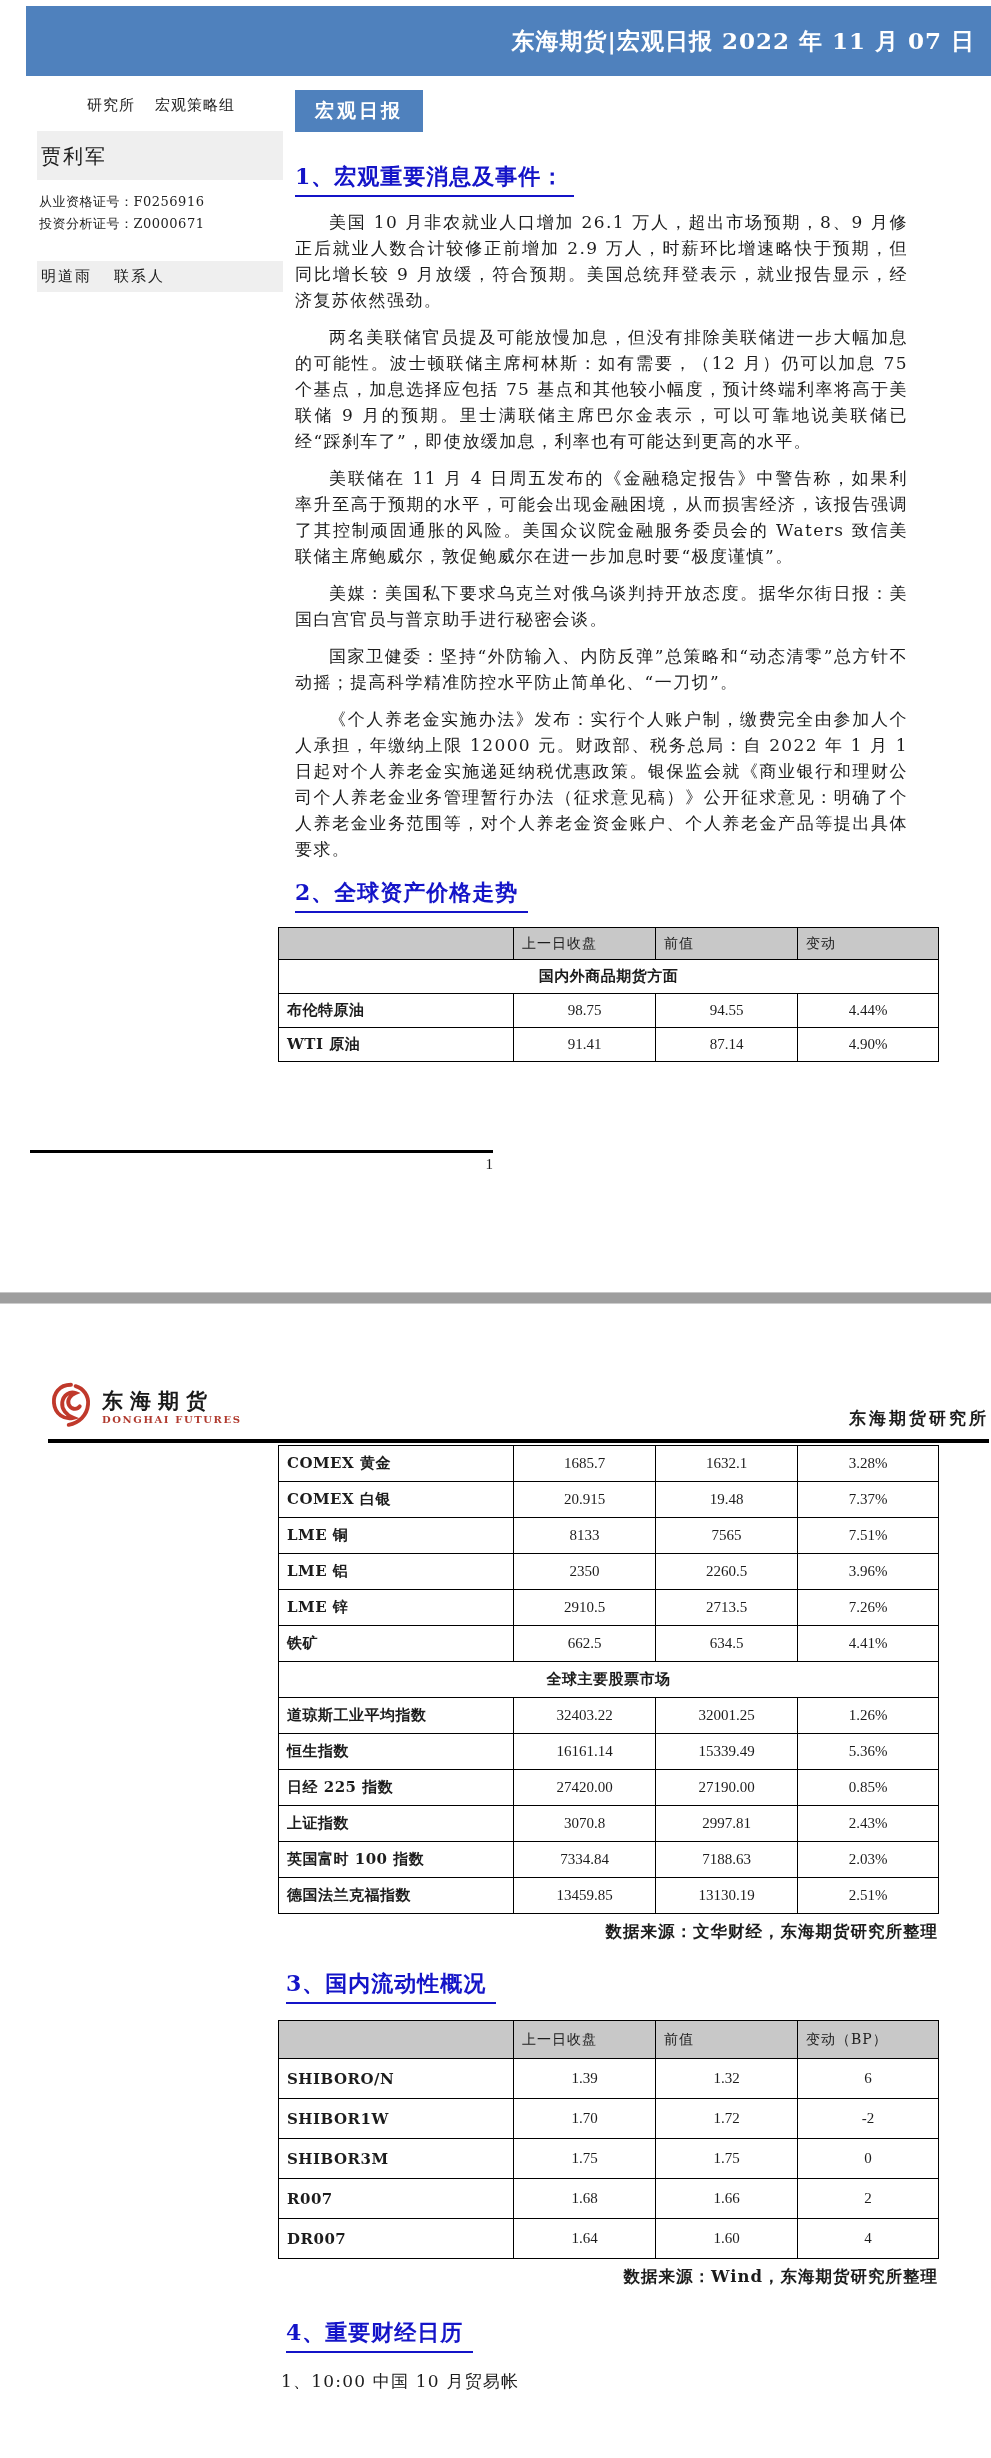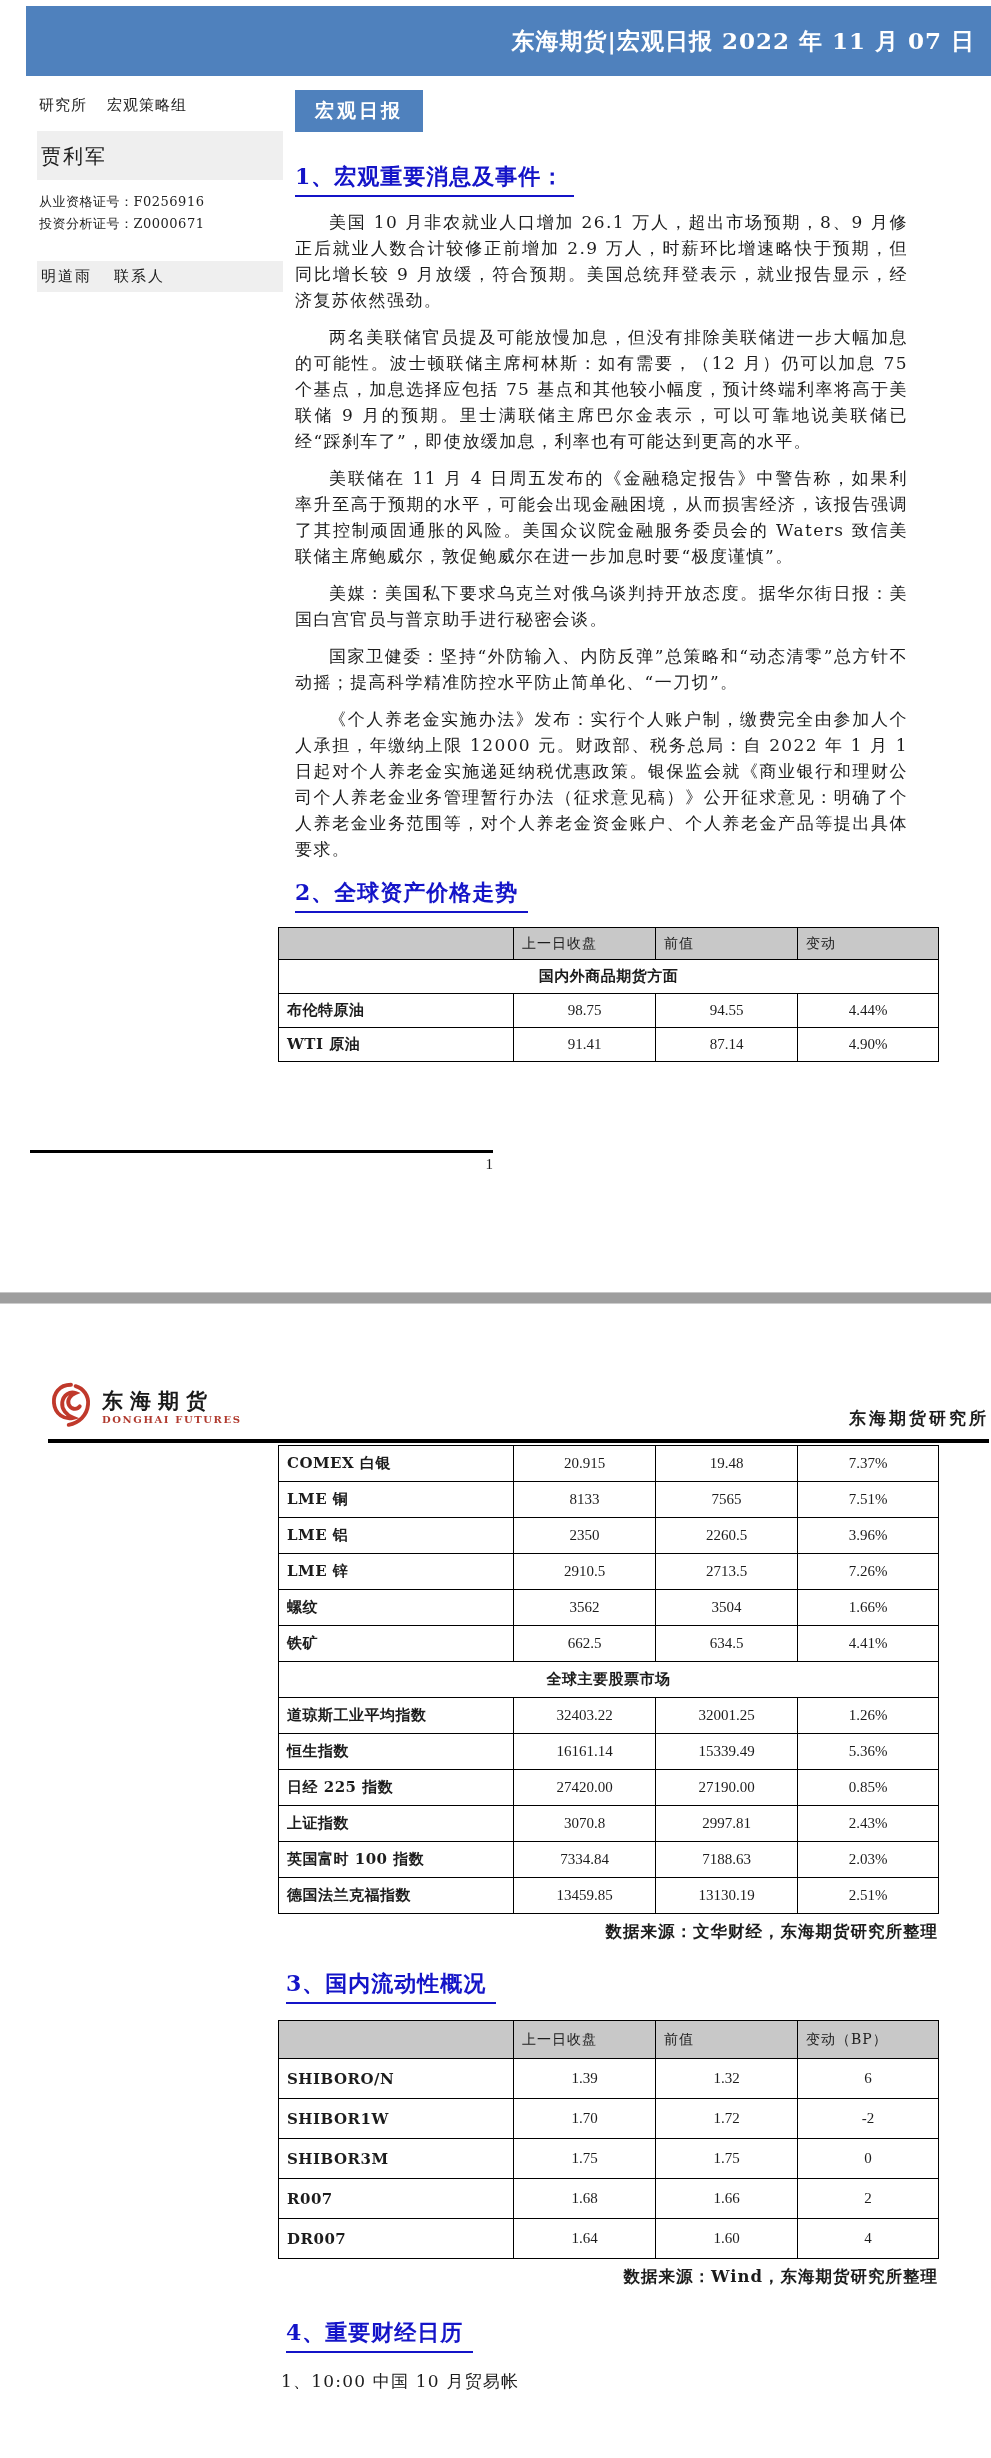--- a/index.html
+++ b/index.html
@@ -9,21 +9,21 @@
   }
   
   .page1{position:relative;height:1292px;overflow:hidden;}
   .banner{
     margin:6px 0 0 26px;height:70px;background:#4f81bd;color:#fff;
     display:flex;align-items:center;justify-content:flex-end;
     padding-right:16px;font-weight:bold;font-size:23px;letter-spacing:1px;
   }
   .p1-body{display:flex;margin-top:14px;}
   .sidebar{width:246px;margin-left:37px;flex:none;font-size:15px;}
-  .sidebar-team{display:flex;gap:20px;padding:6px 0 2px 2px;letter-spacing:1px;}
+  .sidebar-team{display:flex;gap:20px;padding:6px 0 2px 2px;letter-spacing:1px;justify-content:center;}
   .side-box{background:#efefef;margin-top:14px;padding:12px 8px 10px 4px;font-size:20px;letter-spacing:2px;}
   .side-box.slim{margin-top:26px;padding:6px 8px 6px 4px;display:flex;gap:22px;font-size:15px;}
   .certs{margin-top:11px;font-size:13px;line-height:22px;letter-spacing:0.5px;padding-left:2px;color:#222;}
   .main{width:660px;margin-left:-5px;flex:none;}
   .badge{
     display:inline-block;background:#4f81bd;color:#fff;font-weight:bold;
     font-size:19px;padding:8px 20px;margin-left:17px;letter-spacing:3px;
   }
   .sec-title{
     display:inline-block;color:#1414c8;font-weight:bold;font-size:22px;
@@ -199,20 +199,26 @@
   <div class="p2-main">
     <table class="data-table t-assets2">
       <colgroup>
           <col style="width:235px">
           <col style="width:142px">
           <col style="width:142px">
           <col style="width:141px">
         </colgroup>
       <tbody>
 
+          <tr>
+            <td class="cell-label">COMEX 黄金</td>
+            <td class="cell-val">1685.7</td>
+            <td class="cell-val">1632.1</td>
+            <td class="cell-val">3.28%</td>
+          </tr>
 
           <tr>
             <td class="cell-label">COMEX 白银</td>
             <td class="cell-val">20.915</td>
             <td class="cell-val">19.48</td>
             <td class="cell-val">7.37%</td>
           </tr>
 
           <tr>
             <td class="cell-label">LME 铜</td>
@@ -228,26 +234,20 @@
             <td class="cell-val">3.96%</td>
           </tr>
 
           <tr>
             <td class="cell-label">LME 锌</td>
             <td class="cell-val">2910.5</td>
             <td class="cell-val">2713.5</td>
             <td class="cell-val">7.26%</td>
           </tr>
 
-          <tr>
-            <td class="cell-label">螺纹</td>
-            <td class="cell-val">3562</td>
-            <td class="cell-val">3504</td>
-            <td class="cell-val">1.66%</td>
-          </tr>
 
           <tr>
             <td class="cell-label">铁矿</td>
             <td class="cell-val">662.5</td>
             <td class="cell-val">634.5</td>
             <td class="cell-val">4.41%</td>
           </tr>
 
           <tr class="section-row">
             <td class="cell-label" colspan="4">全球主要股票市场</td>

